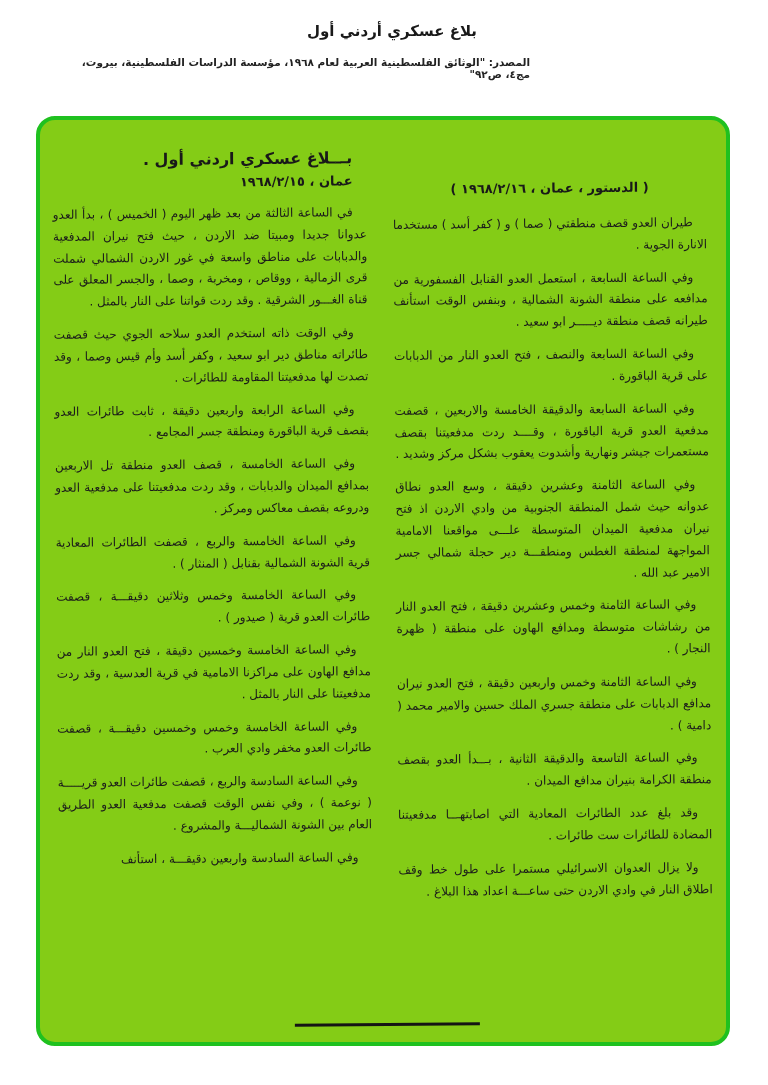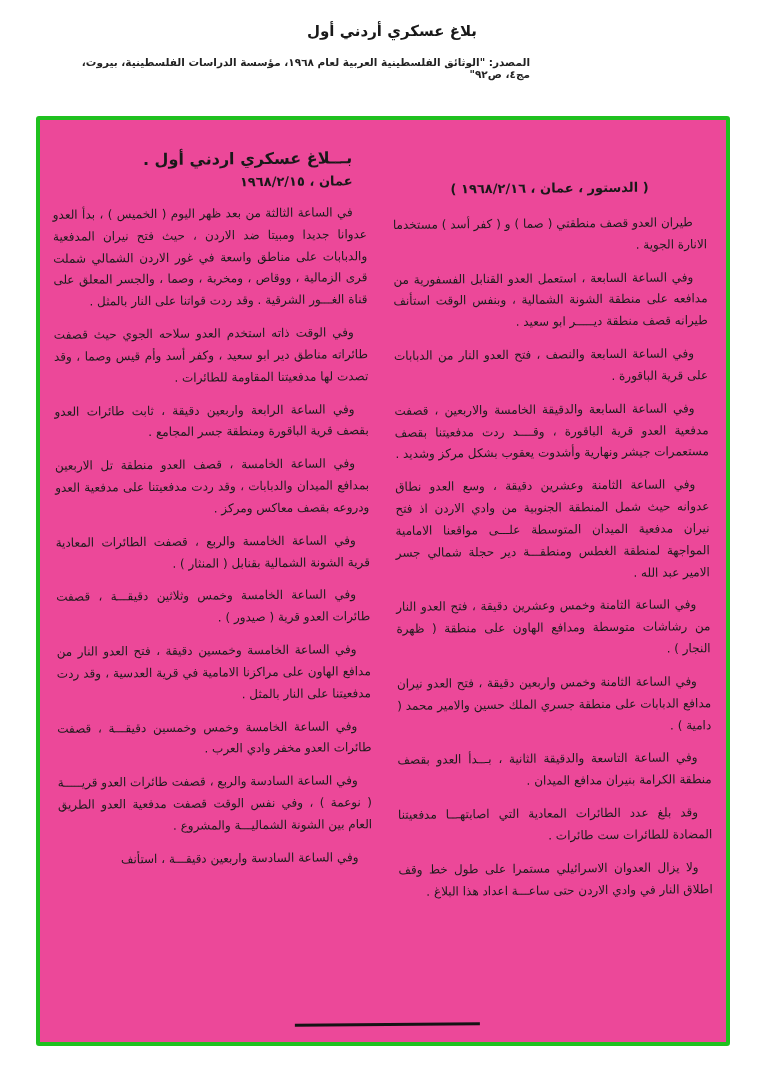--- a/index.html
+++ b/index.html
@@ -38,22 +38,22 @@
     font-weight: bold;
     color: #222;
   }
   .doc-frame {
     position: absolute;
     left: 36px;
     top: 116px;
     width: 694px;
     height: 930px;
     border: 4px solid #1fc11f;
-    border-radius: 3px;
-    background: #ec4899;
+    border-radius: 19px;
+    background: #84cc16;
     box-sizing: border-box;
     overflow: hidden;
   }
   .doc-inner {
     position: relative;
     width: 100%;
     height: 100%;
     padding: 18px 16px 28px 16px;
     box-sizing: border-box;
     transform: rotate(-0.5deg);

